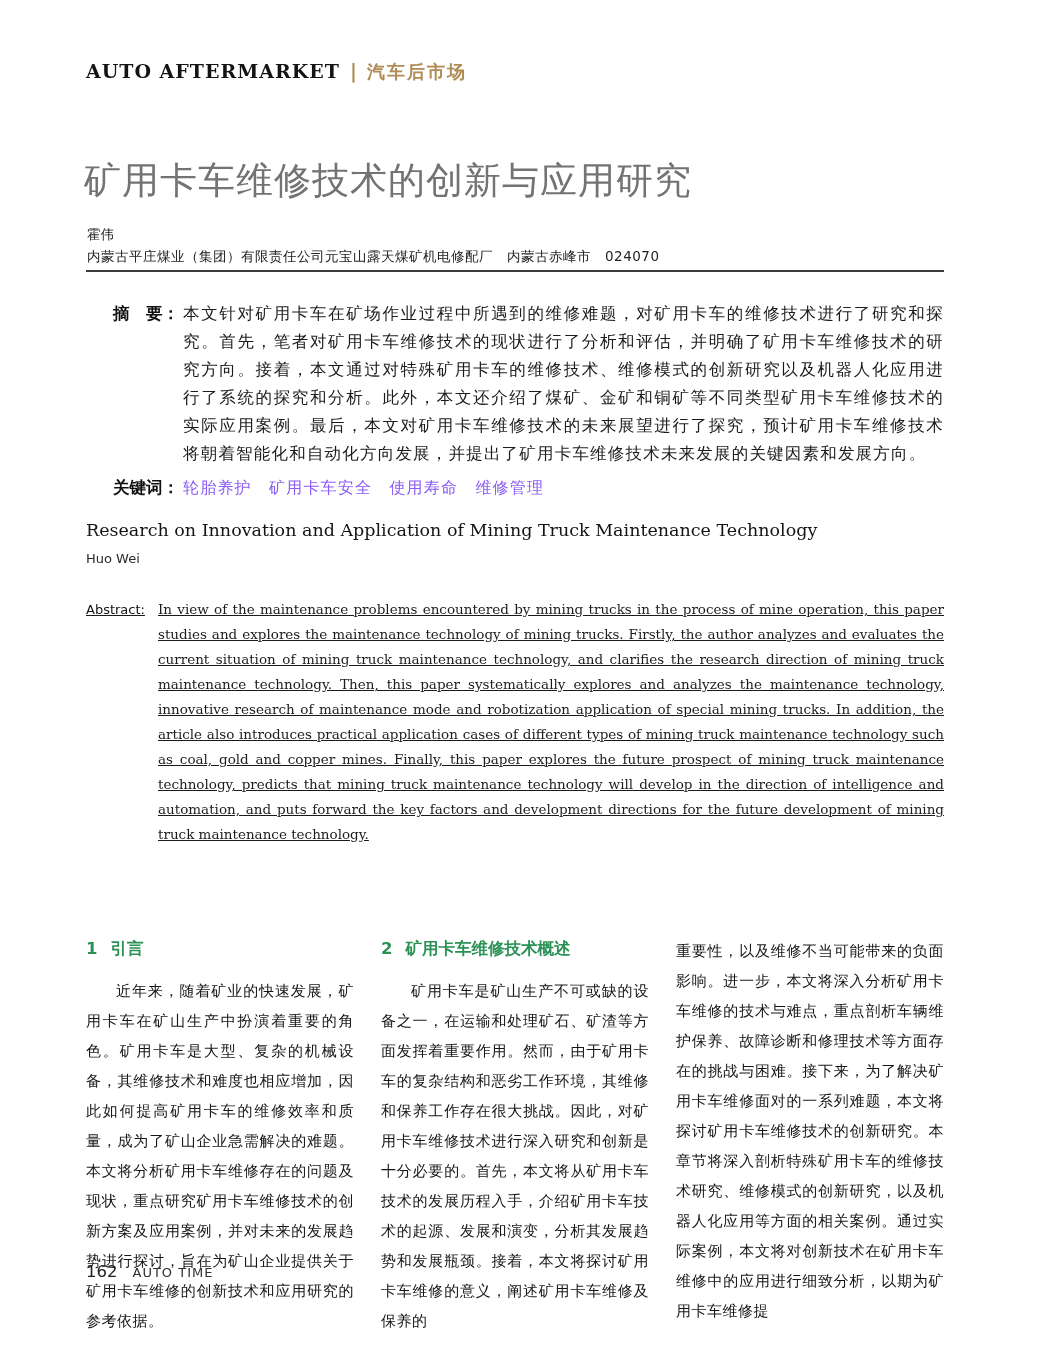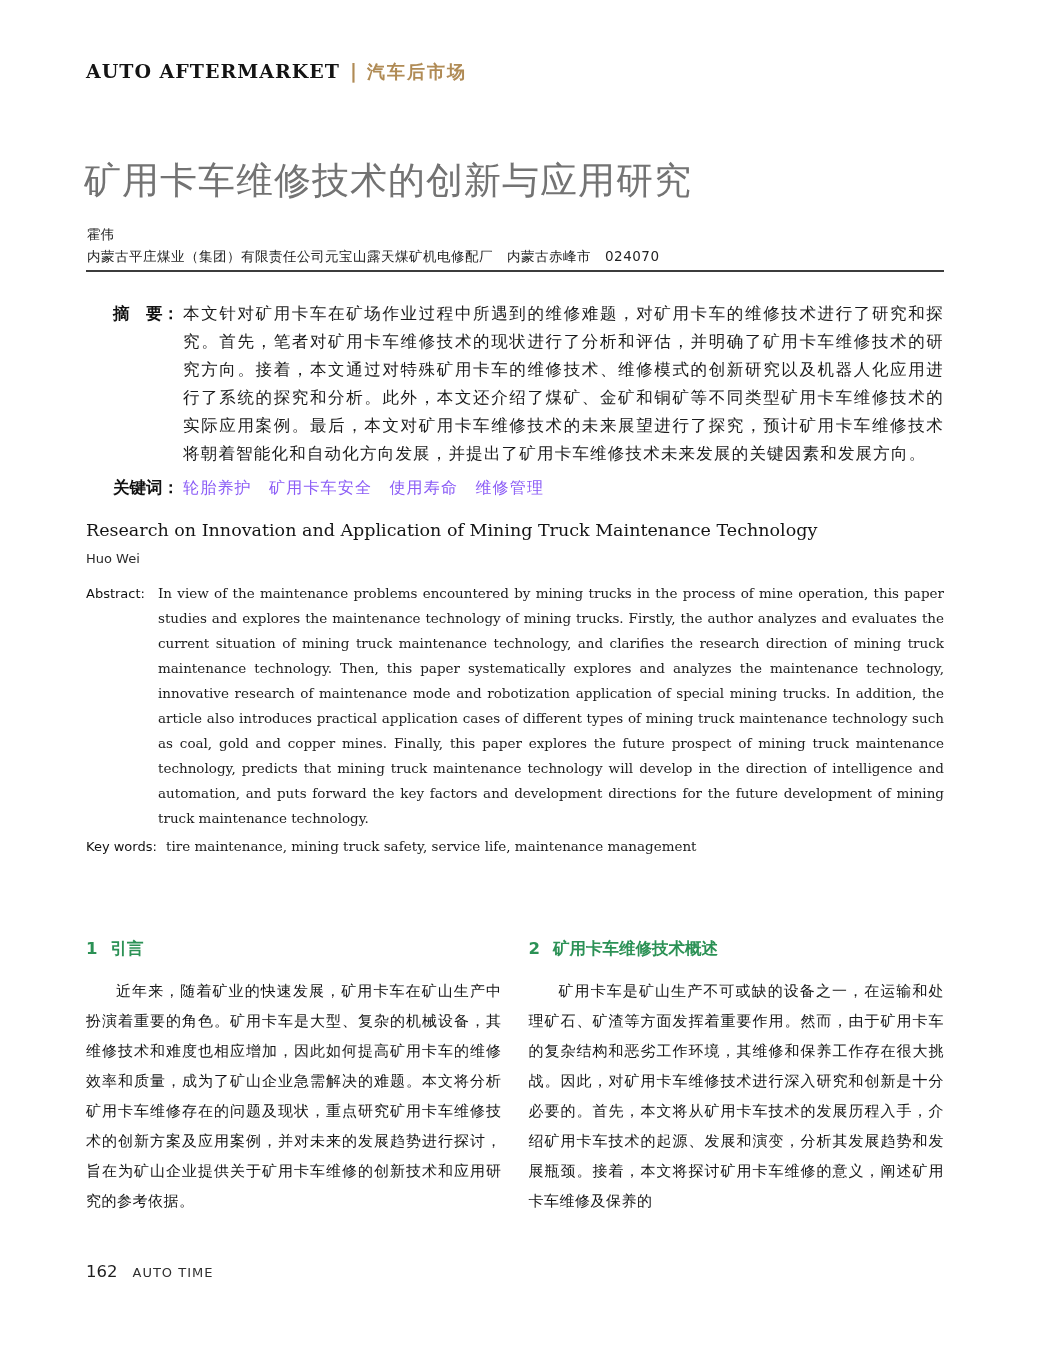--- a/index.html
+++ b/index.html
@@ -134,22 +134,23 @@
     .author-en {
       position: absolute;
       left: 86px;
       top: 551px;
       font-size: 13px;
       color: #2a2a2a;
     }
     .abstract-en-block {
       position: absolute;
       left: 86px;
-      top: 581px;
-      width: 858px;
+      top: 597px;
+      width: 858px;
+      text-decoration: underline;
     }
     .abstract-en-block .label {
       flex: 0 0 72px;
       font-size: 13px;
       line-height: 25px;
       color: #111;
       white-space: nowrap;
       font-family: "DejaVu Sans", sans-serif;
     }
     .abstract-en-block .text {
@@ -246,24 +247,20 @@
     </div>
   </div>
 
   <div class="title-en">Research on Innovation and Application of Mining Truck Maintenance Technology</div>
   <div class="author-en">Huo Wei</div>
 
   <div class="abstract-en-block">
     <div class="row">
       <span class="label">Abstract:</span>
       <span class="text">In view of the maintenance problems encountered by mining trucks in the process of mine operation, this paper studies and explores the maintenance technology of mining trucks. Firstly, the author analyzes and evaluates the current situation of mining truck maintenance technology, and clarifies the research direction of mining truck maintenance technology. Then, this paper systematically explores and analyzes the maintenance technology, innovative research of maintenance mode and robotization application of special mining trucks. In addition, the article also introduces practical application cases of different types of mining truck maintenance technology such as coal, gold and copper mines. Finally, this paper explores the future prospect of mining truck maintenance technology, predicts that mining truck maintenance technology will develop in the direction of intelligence and automation, and puts forward the key factors and development directions for the future development of mining truck maintenance technology.</span>
-    </div>
-    <div class="row keywords-en">
-      <span class="label">Key words:</span>
-      <span class="text">tire maintenance, mining truck safety, service life, maintenance management</span>
     </div>
   </div>
 
   <div class="body-columns">
 
     <div class="col">
       <div class="sec-heading">
         <span>1</span>
         <span>引言</span>
       </div>
@@ -271,20 +268,23 @@
     </div>
 
     <div class="col">
       <div class="sec-heading">
         <span>2</span>
         <span>矿用卡车维修技术概述</span>
       </div>
       <p class="indent">矿用卡车是矿山生产不可或缺的设备之一，在运输和处理矿石、矿渣等方面发挥着重要作用。然而，由于矿用卡车的复杂结构和恶劣工作环境，其维修和保养工作存在很大挑战。因此，对矿用卡车维修技术进行深入研究和创新是十分必要的。首先，本文将从矿用卡车技术的发展历程入手，介绍矿用卡车技术的起源、发展和演变，分析其发展趋势和发展瓶颈。接着，本文将探讨矿用卡车维修的意义，阐述矿用卡车维修及保养的</p>
     </div>
 
+    <div class="col">
+      <p>重要性，以及维修不当可能带来的负面影响。进一步，本文将深入分析矿用卡车维修的技术与难点，重点剖析车辆维护保养、故障诊断和修理技术等方面存在的挑战与困难。接下来，为了解决矿用卡车维修面对的一系列难题，本文将探讨矿用卡车维修技术的创新研究。本章节将深入剖析特殊矿用卡车的维修技术研究、维修模式的创新研究，以及机器人化应用等方面的相关案例。通过实际案例，本文将对创新技术在矿用卡车维修中的应用进行细致分析，以期为矿用卡车维修提</p>
+    </div>
 
   </div>
 
   <div class="footer">
     <span class="page-number">162</span>
     <span class="journal-name">AUTO TIME</span>
   </div>
 
 </div>
 

